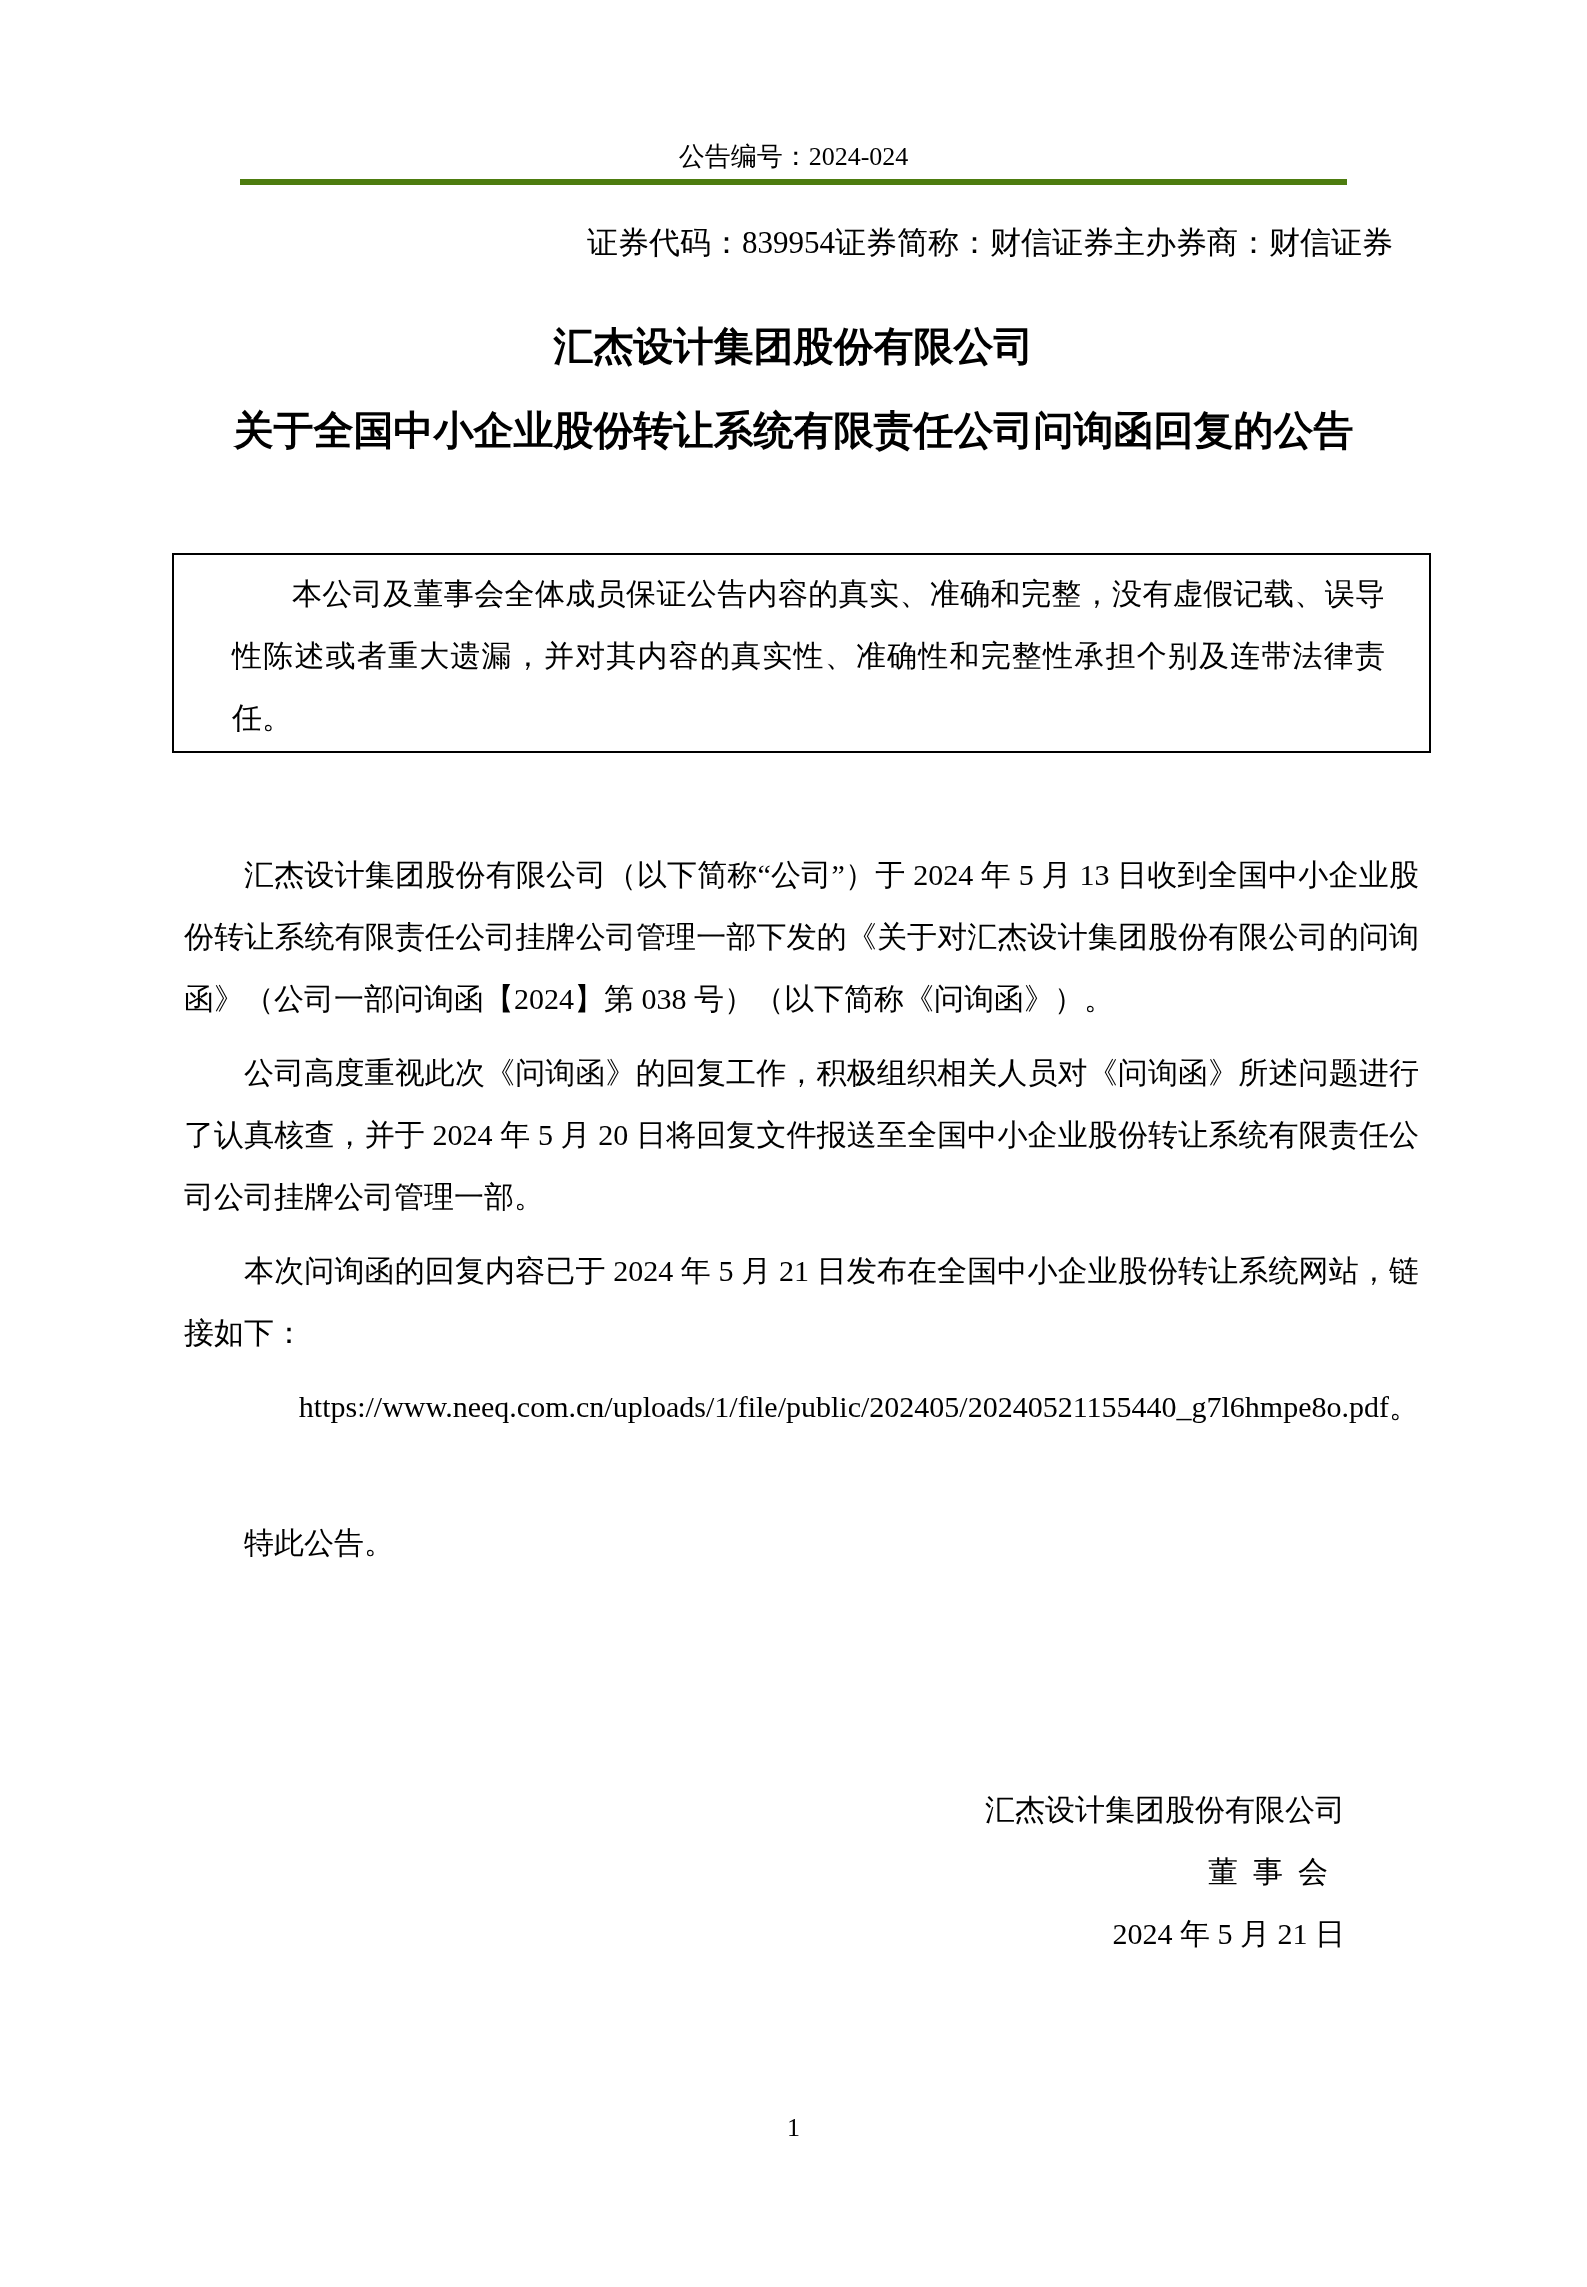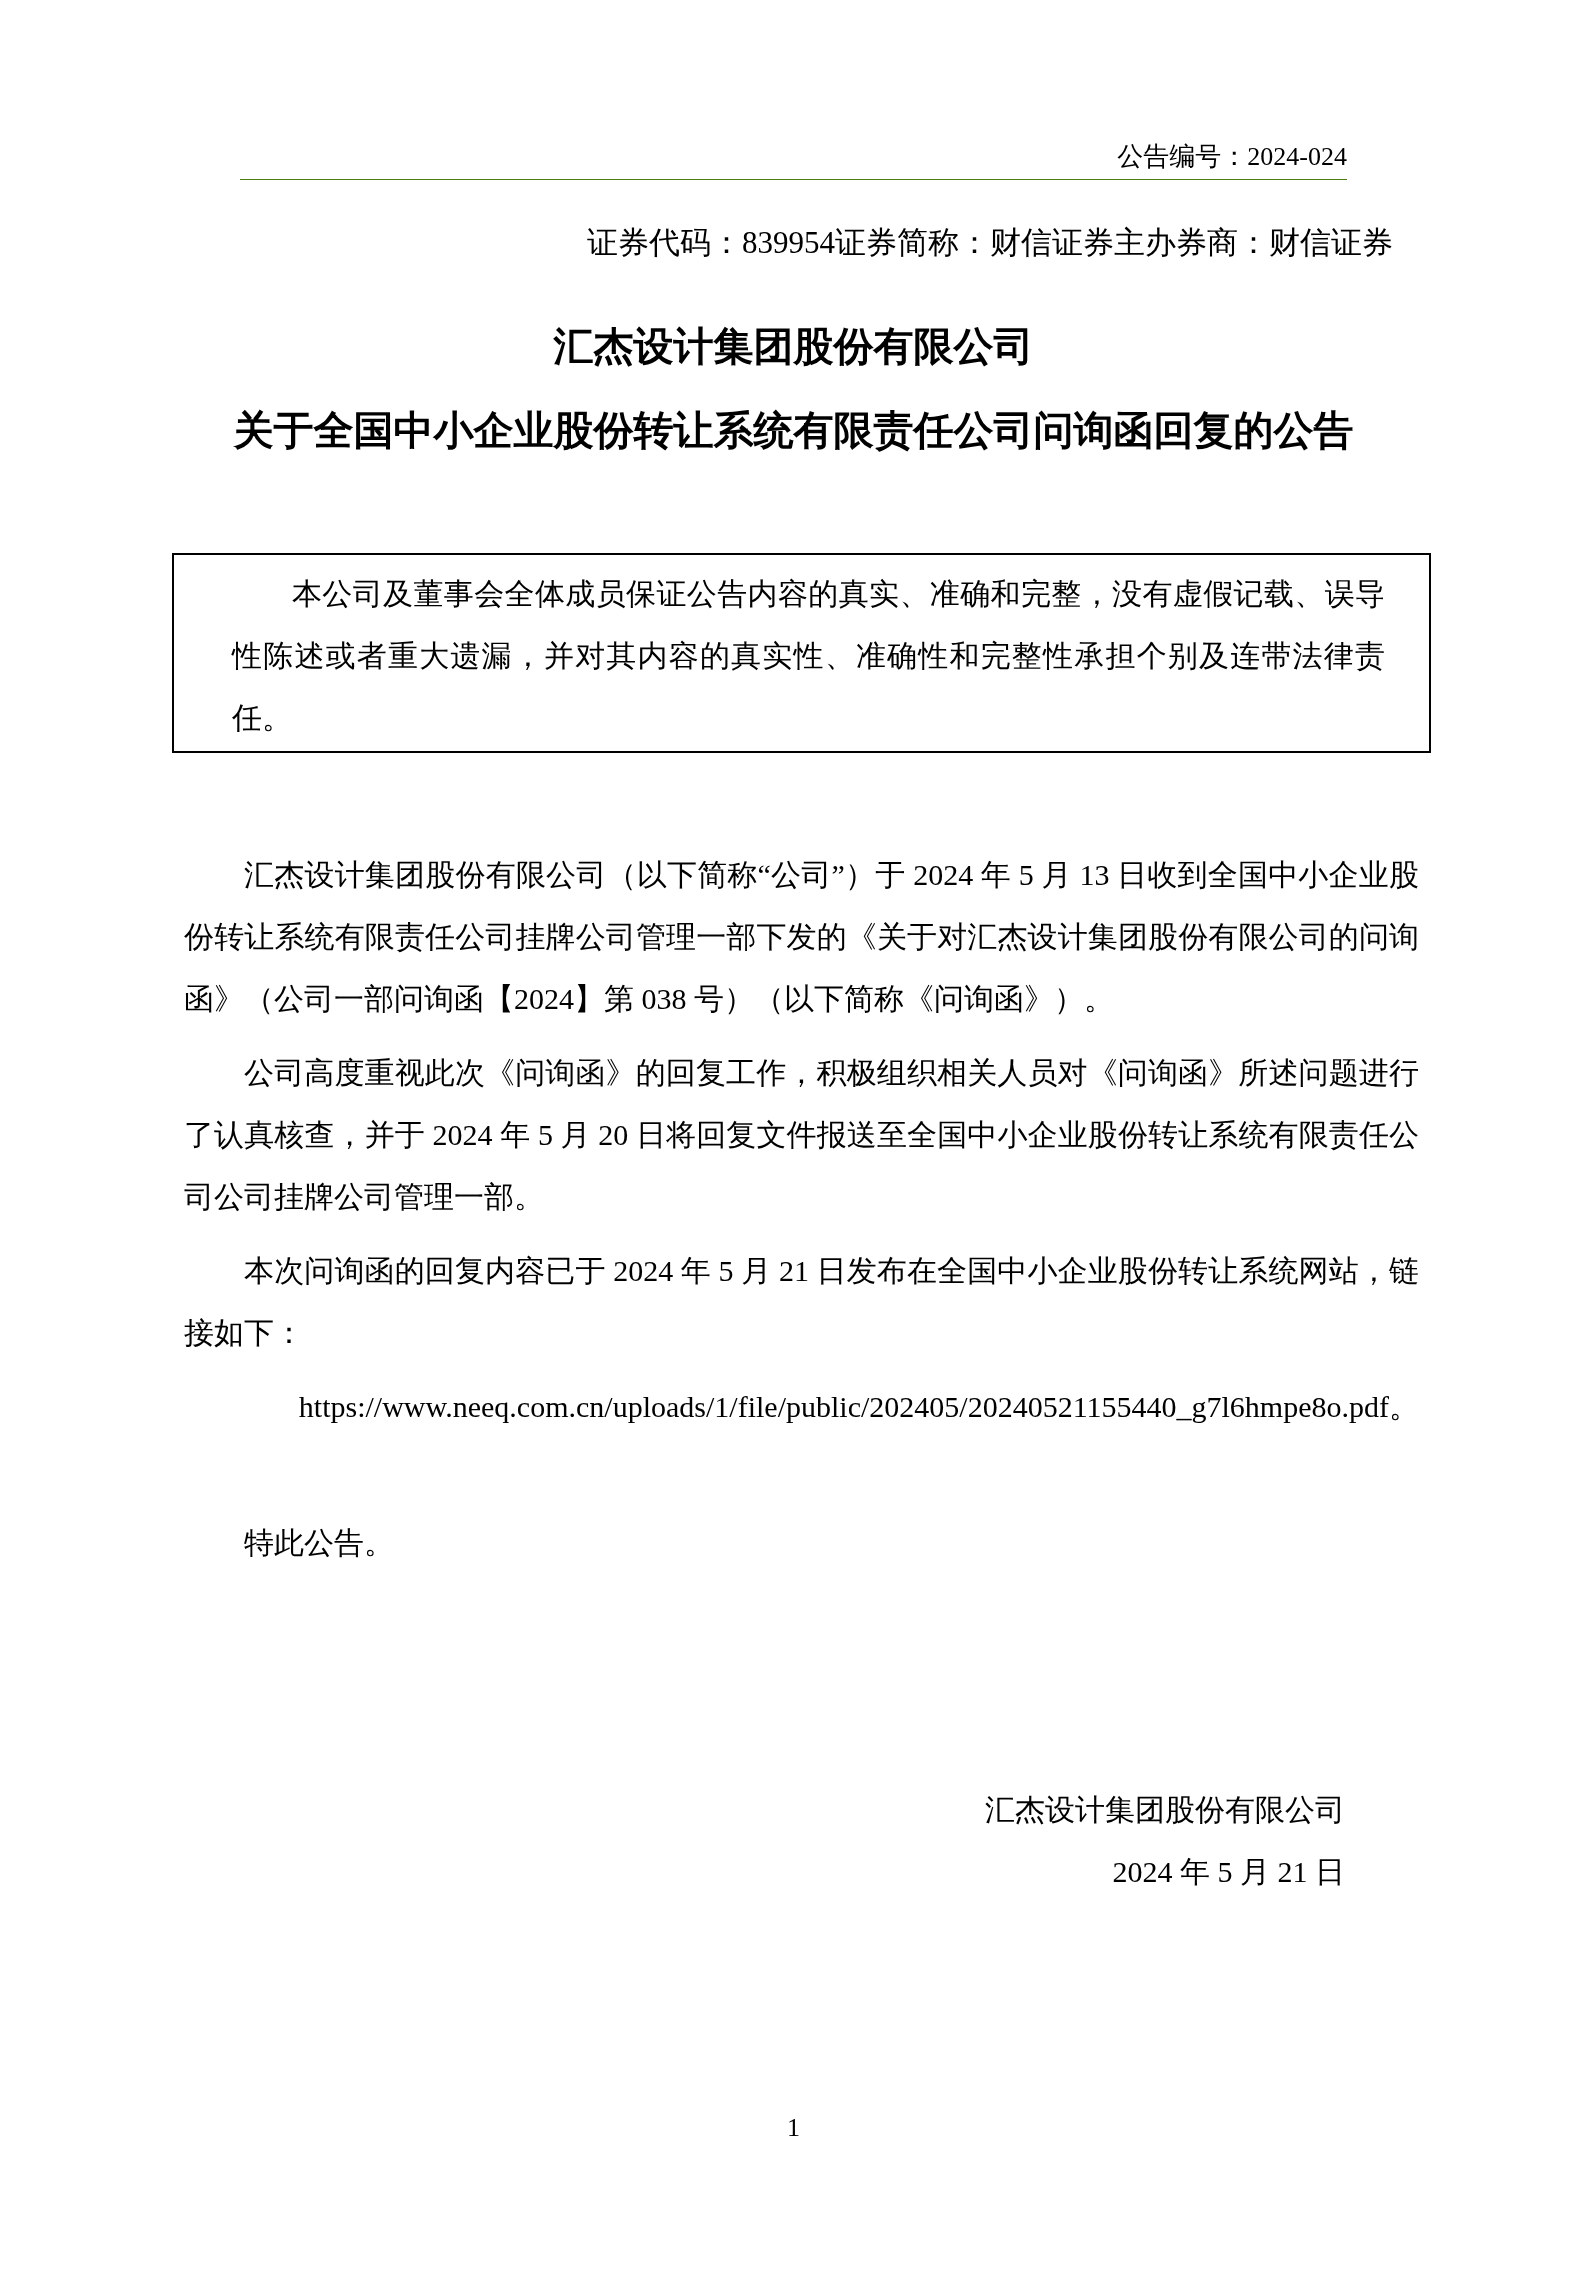--- a/index.html
+++ b/index.html
@@ -10,25 +10,25 @@
     background: #ffffff;
     color: #000000;
     font-family: "Liberation Serif", "DejaVu Serif", serif;
     overflow: hidden;
   }
   .announce-no {
     position: absolute;
     top: 140px;
     left: 240px;
     width: 1107px;
-    text-align: right;
+    text-align: center;
     font-size: 26px;
     line-height: 1.3;
     padding-bottom: 5px;
-    border-bottom: 1px solid #4d7c0f;
+    border-bottom: 6px solid #4d7c0f;
   }
   .header-row {
     position: absolute;
     top: 226px;
     left: 258px;
     width: 1135px;
     display: flex;
     justify-content: flex-end;
     font-size: 31px;
     line-height: 1.1;
@@ -117,18 +117,19 @@
   <div class="body-flow">
     <p>汇杰设计集团股份有限公司（以下简称“公司”）于 2024 年 5 月 13 日收到全国中小企业股份转让系统有限责任公司挂牌公司管理一部下发的《关于对汇杰设计集团股份有限公司的问询函》（公司一部问询函【2024】第 038 号）（以下简称《问询函》）。</p>
     <p>公司高度重视此次《问询函》的回复工作，积极组织相关人员对《问询函》所述问题进行了认真核查，并于 2024 年 5 月 20 日将回复文件报送至全国中小企业股份转让系统有限责任公司公司挂牌公司管理一部。</p>
     <p>本次问询函的回复内容已于 2024 年 5 月 21 日发布在全国中小企业股份转让系统网站，链接如下：</p>
     <p class="url">https://www.neeq.com.cn/uploads/1/file/public/202405/20240521155440_g7l6hmpe8o.pdf。</p>
     <p>特此公告。</p>
   </div>
 
   <div class="signature-block">
     <div>汇杰设计集团股份有限公司</div>
+    <div class="sig-board">董  事  会</div>
     <div>2024 年 5 月 21 日</div>
   </div>
 
   <div class="page-number">1</div>
 
 </div>
 
 </body></html>

